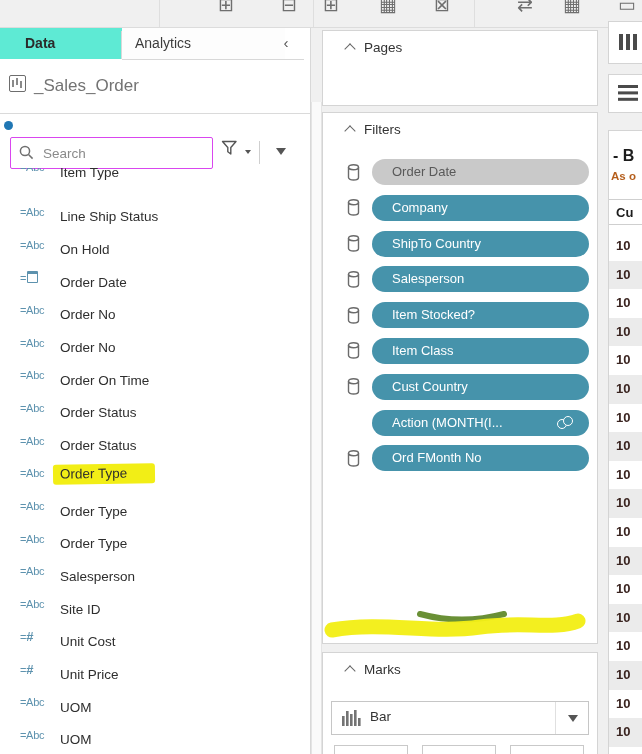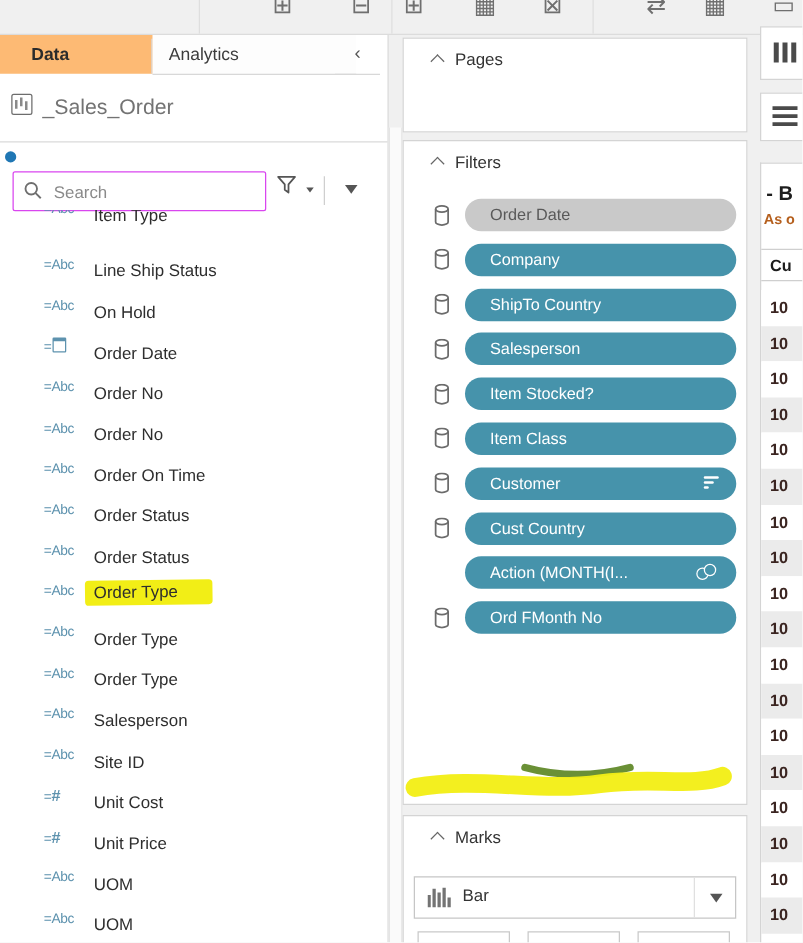--- a/index.html
+++ b/index.html
@@ -10,21 +10,21 @@
 
   
   #toolbar{left:0;top:0;width:642px;height:27px;background:var(--panel_bg);overflow:hidden;border-bottom:1px solid #dcdcdc;}
   .tb-sep{position:absolute;top:0;width:1px;height:27px;background:#dedede;}
   .tb-icon{position:absolute;top:-9px;font-size:19px;color:#6f6f6f;line-height:27px;}
 
   
   #left-panel{left:0;top:28px;width:310px;height:726px;background:#fff;border-right:1px solid #d8d8d8;}
   #tabbar{position:absolute;left:0;top:0;width:310px;height:32px;}
   .tab{position:absolute;top:0;height:31px;line-height:31px;font-size:14px;}
-  #tab-data{left:0;width:121px;padding-left:25px;font-weight:bold;background:#fdba74;}
+  #tab-data{left:0;width:121px;padding-left:25px;font-weight:bold;background:#5eead4;}
   #tab-analytics{left:122px;width:150px;padding-left:13px;color:#3c3c3c;background:#fdfdfd;border-bottom:1px solid #d8d8d8;}
   #tab-sep{position:absolute;left:121px;top:3px;width:1px;height:28px;background:#d8d8d8;}
   #collapse-pane{position:absolute;right:6px;top:0;width:36px;height:31px;border-bottom:1px solid #d8d8d8;text-align:center;line-height:29px;color:#555;font-size:15px;}
   #ds-row{position:absolute;left:0;top:40px;width:310px;height:34px;}
   #ds-icon{position:absolute;left:9px;top:7px;width:15px;height:15px;border:1.4px solid #6d6d6d;border-radius:2px;background:#fff;}
   #ds-icon:before{content:"";position:absolute;left:2px;top:4px;width:2px;height:7px;background:#8a8a8a;box-shadow:4px -2px 0 #8a8a8a,8px 1px 0 #8a8a8a;}
   #ds-dot{position:absolute;left:4px;top:53px;width:9px;height:9px;border-radius:50%;background:var(--datasource_dot);}
   #ds-label{position:absolute;left:34px;top:8px;font-size:17px;color:#737373;}
   #ds-divider{position:absolute;left:0;top:85px;width:310px;height:1px;background:#dadada;}
   
@@ -37,21 +37,21 @@
   #search-sep{position:absolute;left:259px;top:113px;width:1px;height:23px;background:#cfcfcf;}
   #fields-caret{position:absolute;left:276px;top:120px;}
   .caret-down{width:0;height:0;border-left:5.5px solid transparent;border-right:5.5px solid transparent;border-top:7px solid #555;}
   .caret-down.sm{border-left-width:3.5px;border-right-width:3.5px;border-top-width:4.5px;}
 
   
   #field-clip{position:absolute;left:0;top:140px;width:300px;height:16px;overflow:hidden;}
   #field-clip .frow{margin-top:-17px;}
   #field-list{position:absolute;left:0;top:167.5px;width:300px;}
   .frow{display:flex;align-items:center;height:32.7px;}
-  .ficon{width:40px;margin-left:35px;font-size:11px;color:var(--field_icon);letter-spacing:-0.3px;white-space:nowrap;}
+  .ficon{width:40px;margin-left:20px;font-size:11px;color:var(--field_icon);letter-spacing:-0.3px;white-space:nowrap;}
   .ficon .cal{display:inline-block;width:9px;height:8px;border:1.3px solid var(--field_icon);border-top:3px solid var(--field_icon);border-radius:1px;margin-left:1px;vertical-align:-1px;}
   .ficon .num{font-size:13px;font-weight:bold;letter-spacing:-1px;}
   .flabel{font-size:13.5px;color:#2e2e2e;margin-top:10px;}
   .frow.highlighted .flabel{background:var(--highlight_yellow);padding:2px 28px 3px 7px;margin:-2px -28px -3px -7px;border-radius:3px;transform:rotate(-0.8deg);}
   #scroll-track{position:absolute;left:311px;top:102px;width:9px;height:652px;background:#fafafa;border-left:1px solid #e4e4e4;border-right:1px solid #e4e4e4;}
 
   
   .card{position:absolute;background:#fff;border:1px solid #d4d4d4;}
   .card-header{display:flex;align-items:center;padding:9px 0 0 23px;font-size:13.5px;color:#333;}
   .chev{width:7px;height:7px;border-top:1.7px solid #666;border-right:1.7px solid #666;transform:rotate(-45deg);margin-right:10px;margin-top:3px;}
@@ -316,37 +316,20 @@
         <ellipse cx="6.5" cy="3.2" rx="5" ry="2.5" fill="none" stroke="#6b6b6b" stroke-width="1.4"></ellipse>
         <path d="M1.5 3.2 v10.3 a5 2.5 0 0 0 10 0 V3.2" fill="none" stroke="#6b6b6b" stroke-width="1.4"></path>
       </svg>
     </span>
     <span class="pill">
       <span class="pill-label">Item Class</span>
       
       
     </span>
   </div>
-        <div class="pill-row has-db badge-filter">
-    <span class="db-icon">
-      <svg width="13" height="17" viewBox="0 0 13 17">
-        <ellipse cx="6.5" cy="3.2" rx="5" ry="2.5" fill="none" stroke="#6b6b6b" stroke-width="1.4"></ellipse>
-        <path d="M1.5 3.2 v10.3 a5 2.5 0 0 0 10 0 V3.2" fill="none" stroke="#6b6b6b" stroke-width="1.4"></path>
-      </svg>
-    </span>
-    <span class="pill">
-      <span class="pill-label">Customer</span>
-      <span class="badge filter">
-              <i></i>
-              <i></i>
-              <i></i>
-            </span>
-      
-    </span>
-  </div>
         <div class="pill-row has-db">
     <span class="db-icon">
       <svg width="13" height="17" viewBox="0 0 13 17">
         <ellipse cx="6.5" cy="3.2" rx="5" ry="2.5" fill="none" stroke="#6b6b6b" stroke-width="1.4"></ellipse>
         <path d="M1.5 3.2 v10.3 a5 2.5 0 0 0 10 0 V3.2" fill="none" stroke="#6b6b6b" stroke-width="1.4"></path>
       </svg>
     </span>
     <span class="pill">
       <span class="pill-label">Cust Country</span>
       

